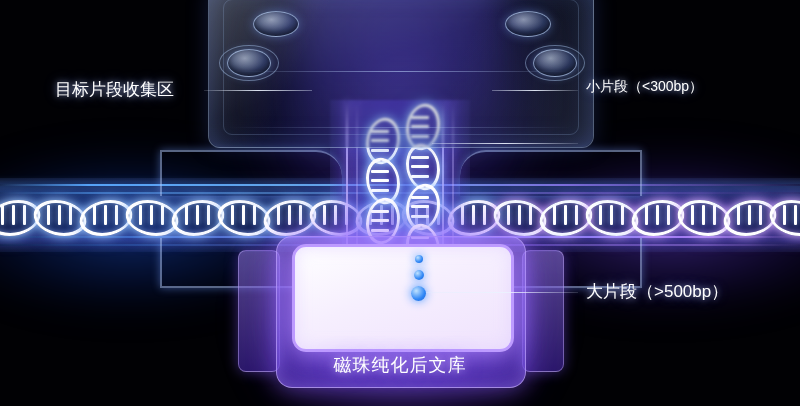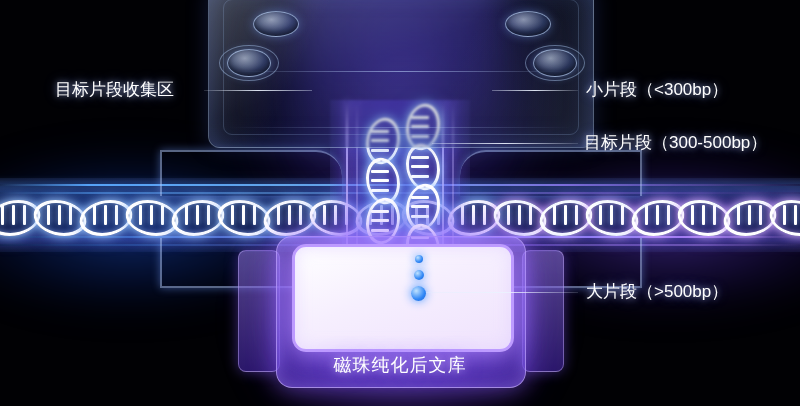--- a/index.html
+++ b/index.html
@@ -296,21 +296,20 @@
     <div class="port-ring" style="left:10px;top:58px;width:58px;height:34px;"></div>
     <div class="port" style="left:324px;top:62px;width:42px;height:26px;"></div>
     <div class="port-ring" style="left:316px;top:58px;width:58px;height:34px;"></div>
   </div>
 
 
   <div class="callout" style="left:55px;top:78px;font-size:17px;">目标片段收集区</div>
   <div class="lead" style="left:204px;top:90px;width:108px;"></div>
 
   <div class="lead rev" style="left:492px;top:90px;width:86px;"></div>
-  <div class="callout" style="left:586px;top:78px;font-size:17px;">小片段（&lt;300bp）</div>
+  <div class="callout" style="left:586px;top:78px;font-size:14px;">小片段（&lt;300bp）</div>
 
   <div class="lead rev" style="left:432px;top:143px;width:146px;"></div>
-  <div class="callout" style="left:584px;top:131px;font-size:17px;">目标片段（300-500bp）</div>
 
   <div class="lead rev" style="left:426px;top:292px;width:152px;"></div>
   <div class="callout" style="left:586px;top:280px;font-size:17px;">大片段（&gt;500bp）</div>
 
 </div>
 
 </body></html>

